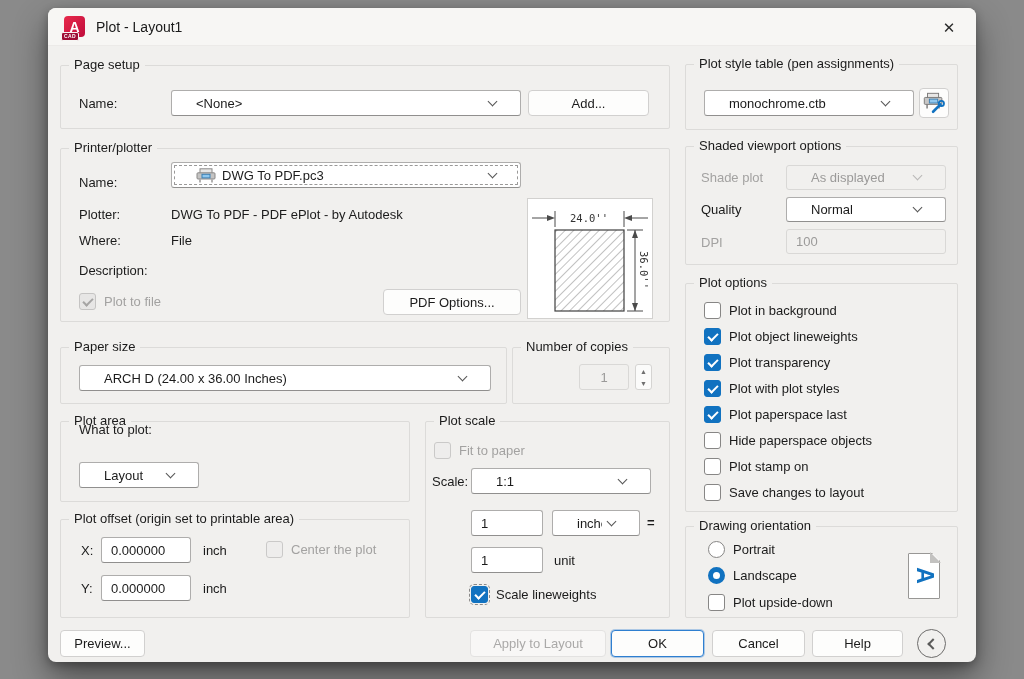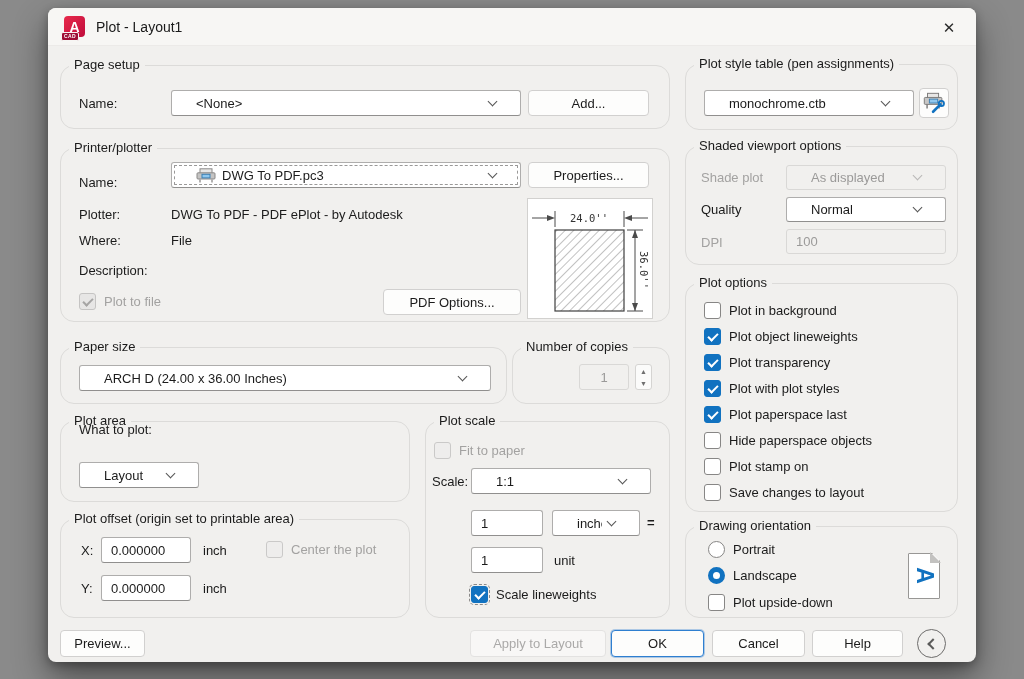--- a/index.html
+++ b/index.html
@@ -18,21 +18,21 @@
     background:linear-gradient(135deg,#e8294b,#c00d3c); color:#fff; font-weight:bold;
     font-size:14px; display:flex; align-items:center; justify-content:center; flex:none; }
   .logo-badge { position:absolute; left:-3px; bottom:-4px; background:#9e0e36; color:#fff;
     font-size:5px; font-weight:bold; padding:0 2px; border-radius:2px; border:1px solid #f7f6f4;
     letter-spacing:.4px; line-height:7px; }
   .title-text { font-size:14px; color:#1a1a1a; }
   .close-btn { position:absolute; right:16px; top:9px; width:22px; height:22px;
     display:flex; align-items:center; justify-content:center; font-size:15px; color:#2b2b2b; }
 
   
-  .group { position:absolute; border:1px solid #dcdbd9; border-radius:14px; }
+  .group { position:absolute; border:1px solid #dcdbd9; border-radius:2px; }
   .legend { position:absolute; top:-9px; left:8px; background:#f1f0ee; padding:0 5px;
     white-space:nowrap; color:#1b1b1b; }
 
   .label { position:absolute; white-space:nowrap; line-height:15px; }
   .label.dis { color:#a3a2a1; }
   .value { position:absolute; white-space:nowrap; line-height:15px; }
 
   
   .combo { position:absolute; background:#fff; border:1px solid #aeadac; border-bottom-color:#908f8e;
     border-radius:3px; display:flex; align-items:center; padding:0 24px; gap:6px; }
@@ -132,23 +132,20 @@
     <div class="combo focused" style="left:110px; top:13px; width:350px; height:26px;">
       <svg width="20" height="15" viewBox="0 0 20 15">
         <rect x="4" y="0.8" width="12" height="5" fill="#e8e7e6" stroke="#8a8988" stroke-width="1"></rect>
         <rect x="1" y="4.8" width="18" height="6.2" rx="1" fill="#c5c4c3" stroke="#8a8988" stroke-width="1"></rect>
         <rect x="6" y="6.3" width="8" height="3.6" fill="#8fc7ee" stroke="#3c80b4" stroke-width="1"></rect>
         <path d="M4,11.4 L4,14.4 M16,11.4 L16,14.4" stroke="#8a8988" stroke-width="1.3"></path>
       </svg>
       <span class="txt">DWG To PDF.pc3</span>
       <span class="chev"></span>
     </div>
-    <div class="btn" style="left:467px; top:13px; width:121px; height:26px;">
-      <span>Properties...</span>
-    </div>
     <span class="label" style="left:18px; top:58px;">Plotter:</span>
     <span class="value" style="left:110px; top:58px;">DWG To PDF - PDF ePlot - by Autodesk</span>
     <span class="label" style="left:18px; top:84px;">Where:</span>
     <span class="value" style="left:110px; top:84px;">File</span>
     <span class="label" style="left:18px; top:114px;">Description:</span>
     <span class="value" style="left:110px; top:114px;"></span>
     <div class="check-row" style="left:18px; top:144px;">
       <span class="checkbox checked dis"></span>
       <span class="dis-label">Plot to file</span>
     </div>

